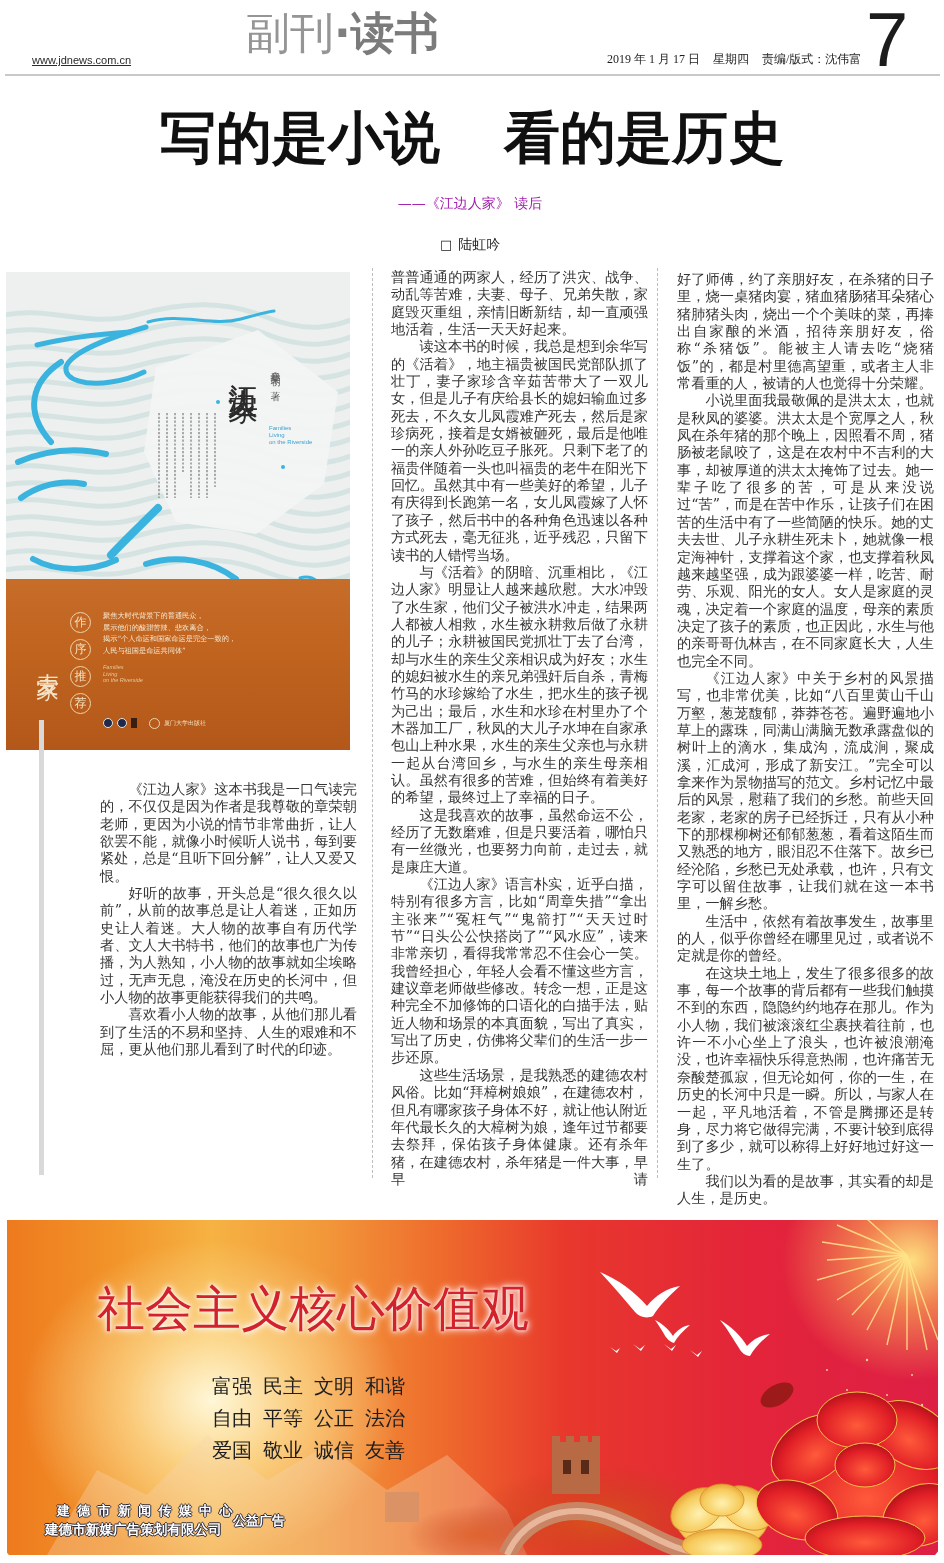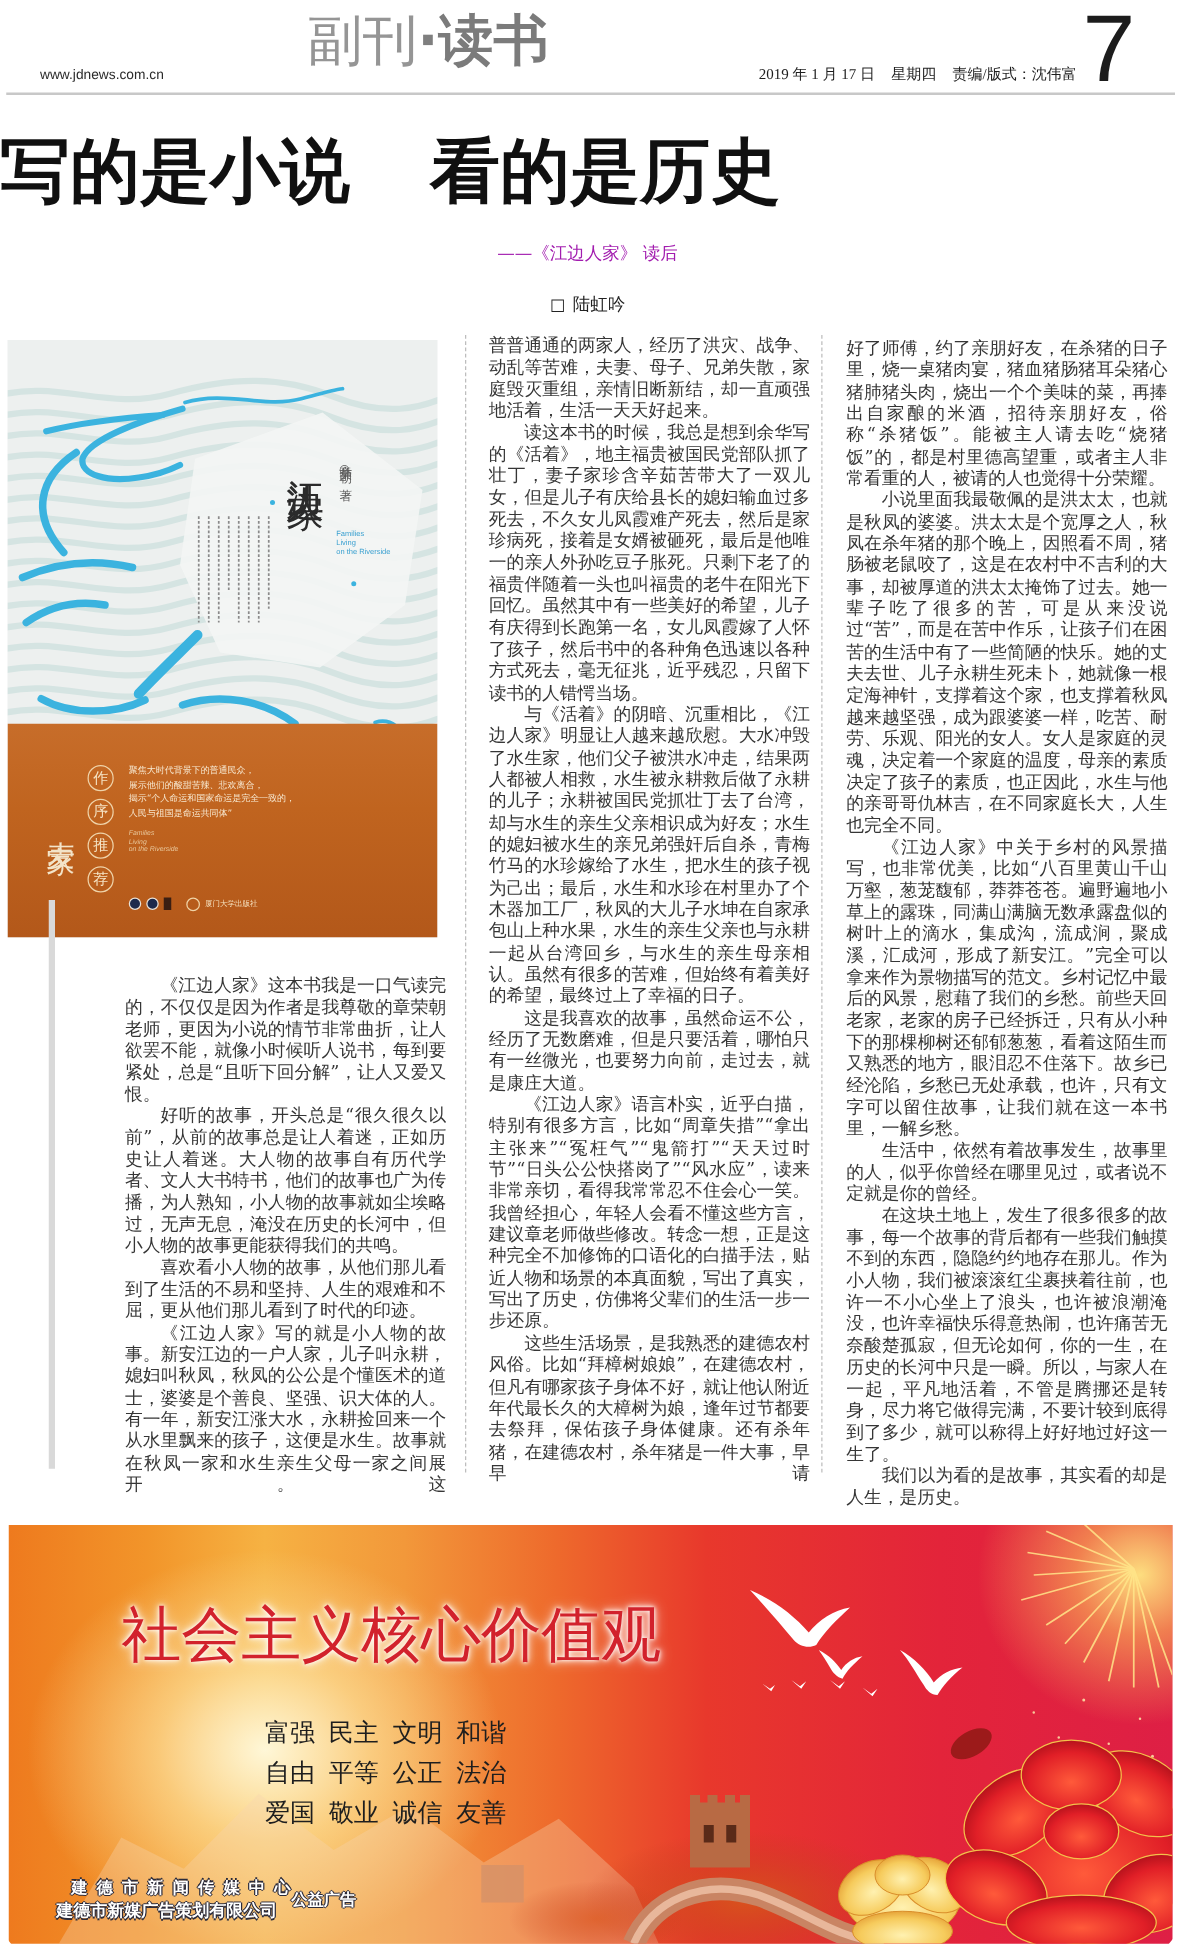--- a/index.html
+++ b/index.html
@@ -4,28 +4,28 @@
 <style>
   html, body { margin:0; padding:0; background:#ffffff; }
   #page { position:relative; width:944px; height:1563px; overflow:hidden; background:#ffffff; font-family:"DejaVu Sans", sans-serif;border-radius:29px; }
   .abs { position:absolute; }
 
   
   .sec-title { left:246px; top:6px; font-size:44px; line-height:54px; white-space:nowrap; }
   .sec-light { color:#959595; font-weight:normal; }
   .sec-dot { color:#7f7f7f; font-weight:bold; }
   .sec-bold { color:#7b7b7b; font-weight:bold; }
-  .url { left:32px; top:54px; font-family:"Liberation Sans", sans-serif; font-size:11px; color:#2a2a2a; white-space:nowrap; }
+  .url { left:32px; top:54px; font-family:"Liberation Sans", sans-serif; font-size:11px; color:#2a2a2a; white-space:nowrap;text-decoration:underline; }
   .dateline { left:576px; top:51px; font-family:"Liberation Serif", serif; font-size:12px; font-weight:normal; color:#1e1e1e; white-space:nowrap;margin-left:31px; }
   .dateline span { margin-right:10px; }
   .pagenum { left:866px; top:2px; font-family:"Liberation Sans", sans-serif; font-size:76px; line-height:76px; color:#1c1c1c; }
   .rule { left:5px; top:74px; width:935px; height:2px; background:#c8c8c8; }
 
   
-  .headline { left:0; top:108px; width:944px; text-align:left; font-family:"DejaVu Sans", sans-serif; font-size:56px; line-height:60px; font-weight:bold; color:#101010; white-space:nowrap; }
+  .headline { left:0; top:108px; width:944px; text-align:center; font-family:"DejaVu Sans", sans-serif; font-size:56px; line-height:60px; font-weight:bold; color:#101010; white-space:nowrap; }
   .headline .gap { display:inline-block; width:64px; }
   .subtitle { left:0; top:190px; width:940px; text-align:center; font-family:"DejaVu Serif", serif; font-size:14px; line-height:26px; color:#a21caf; white-space:nowrap; }
   .byline { left:440px; top:235px; font-size:14px; line-height:18px; color:#222; white-space:nowrap; }
   .byline .mark { margin-right:6px; font-size:13px; }
 
   
   .col { width:257px; font-family:"DejaVu Serif", serif; font-size:14.2px; line-height:17.35px; color:#363636; text-align:justify; }
   .col p { margin:0; text-indent:2em; }
   .col p.cont { text-indent:0; }
   .col p.brk { text-align-last:justify; }
@@ -180,21 +180,20 @@
   </div>
   <div class="abs graybar"></div>
 
   <div class="abs vdiv" style="left:372px; top:268px; height:910px;"></div>
   <div class="abs vdiv" style="left:657px; top:268px; height:910px;"></div>
 
   <div class="abs col col1">
     <p>《江边人家》这本书我是一口气读完的，不仅仅是因为作者是我尊敬的章荣朝老师，更因为小说的情节非常曲折，让人欲罢不能，就像小时候听人说书，每到要紧处，总是“且听下回分解”，让人又爱又恨。</p>
     <p>好听的故事，开头总是“很久很久以前”，从前的故事总是让人着迷，正如历史让人着迷。大人物的故事自有历代学者、文人大书特书，他们的故事也广为传播，为人熟知，小人物的故事就如尘埃略过，无声无息，淹没在历史的长河中，但小人物的故事更能获得我们的共鸣。</p>
     <p>喜欢看小人物的故事，从他们那儿看到了生活的不易和坚持、人生的艰难和不屈，更从他们那儿看到了时代的印迹。</p>
-    <p class="brk">《江边人家》写的就是小人物的故事。新安江边的一户人家，儿子叫永耕，媳妇叫秋凤，秋凤的公公是个懂医术的道士，婆婆是个善良、坚强、识大体的人。有一年，新安江涨大水，永耕捡回来一个从水里飘来的孩子，这便是水生。故事就在秋凤一家和水生亲生父母一家之间展开。这</p>
   </div>
 
   <div class="abs col col2">
     <p class="cont">普普通通的两家人，经历了洪灾、战争、动乱等苦难，夫妻、母子、兄弟失散，家庭毁灭重组，亲情旧断新结，却一直顽强地活着，生活一天天好起来。</p>
     <p>读这本书的时候，我总是想到余华写的《活着》，地主福贵被国民党部队抓了壮丁，妻子家珍含辛茹苦带大了一双儿女，但是儿子有庆给县长的媳妇输血过多死去，不久女儿凤霞难产死去，然后是家珍病死，接着是女婿被砸死，最后是他唯一的亲人外孙吃豆子胀死。只剩下老了的福贵伴随着一头也叫福贵的老牛在阳光下回忆。虽然其中有一些美好的希望，儿子有庆得到长跑第一名，女儿凤霞嫁了人怀了孩子，然后书中的各种角色迅速以各种方式死去，毫无征兆，近乎残忍，只留下读书的人错愕当场。</p>
     <p>与《活着》的阴暗、沉重相比，《江边人家》明显让人越来越欣慰。大水冲毁了水生家，他们父子被洪水冲走，结果两人都被人相救，水生被永耕救后做了永耕的儿子；永耕被国民党抓壮丁去了台湾，却与水生的亲生父亲相识成为好友；水生的媳妇被水生的亲兄弟强奸后自杀，青梅竹马的水珍嫁给了水生，把水生的孩子视为己出；最后，水生和水珍在村里办了个木器加工厂，秋凤的大儿子水坤在自家承包山上种水果，水生的亲生父亲也与永耕一起从台湾回乡，与水生的亲生母亲相认。虽然有很多的苦难，但始终有着美好的希望，最终过上了幸福的日子。</p>
     <p>这是我喜欢的故事，虽然命运不公，经历了无数磨难，但是只要活着，哪怕只有一丝微光，也要努力向前，走过去，就是康庄大道。</p>
     <p>《江边人家》语言朴实，近乎白描，特别有很多方言，比如“周章失措”“拿出主张来”“冤枉气”“鬼箭打”“天天过时节”“日头公公快搭岗了”“风水应”，读来非常亲切，看得我常常忍不住会心一笑。我曾经担心，年轻人会看不懂这些方言，建议章老师做些修改。转念一想，正是这种完全不加修饰的口语化的白描手法，贴近人物和场景的本真面貌，写出了真实，写出了历史，仿佛将父辈们的生活一步一步还原。</p>
     <p class="brk">这些生活场景，是我熟悉的建德农村风俗。比如“拜樟树娘娘”，在建德农村，但凡有哪家孩子身体不好，就让他认附近年代最长久的大樟树为娘，逢年过节都要去祭拜，保佑孩子身体健康。还有杀年猪，在建德农村，杀年猪是一件大事，早早请</p>
   </div>

